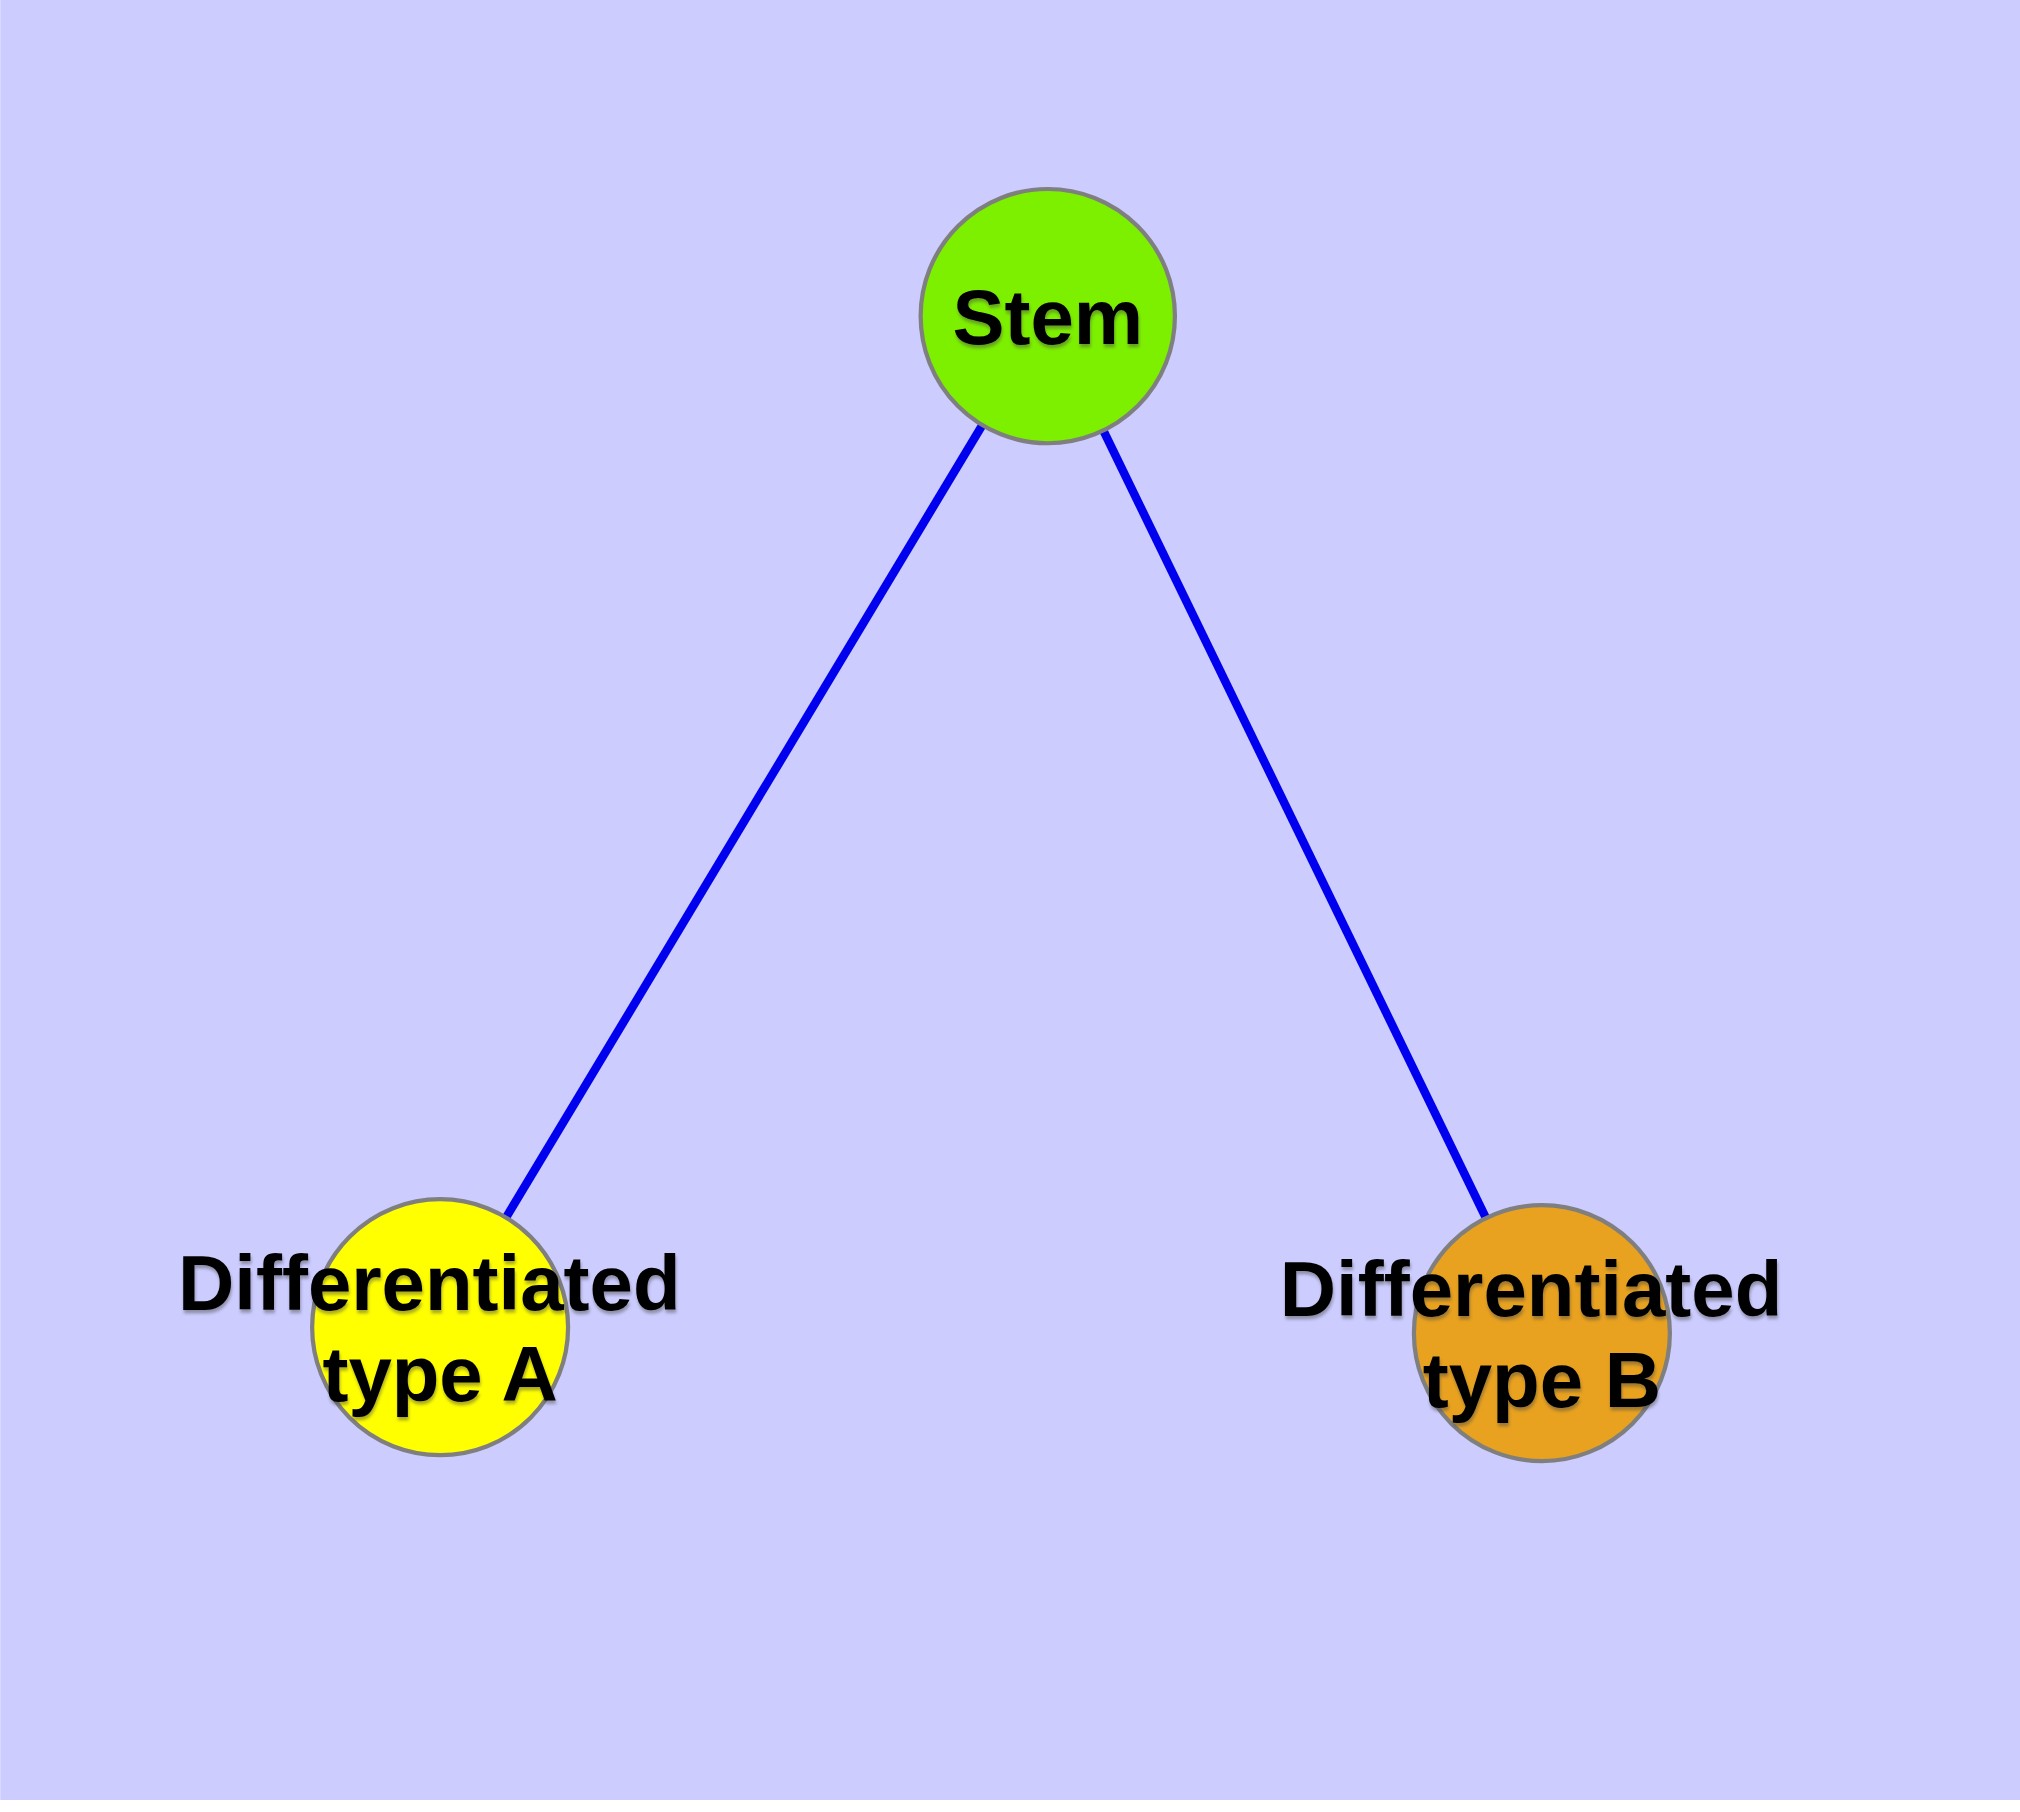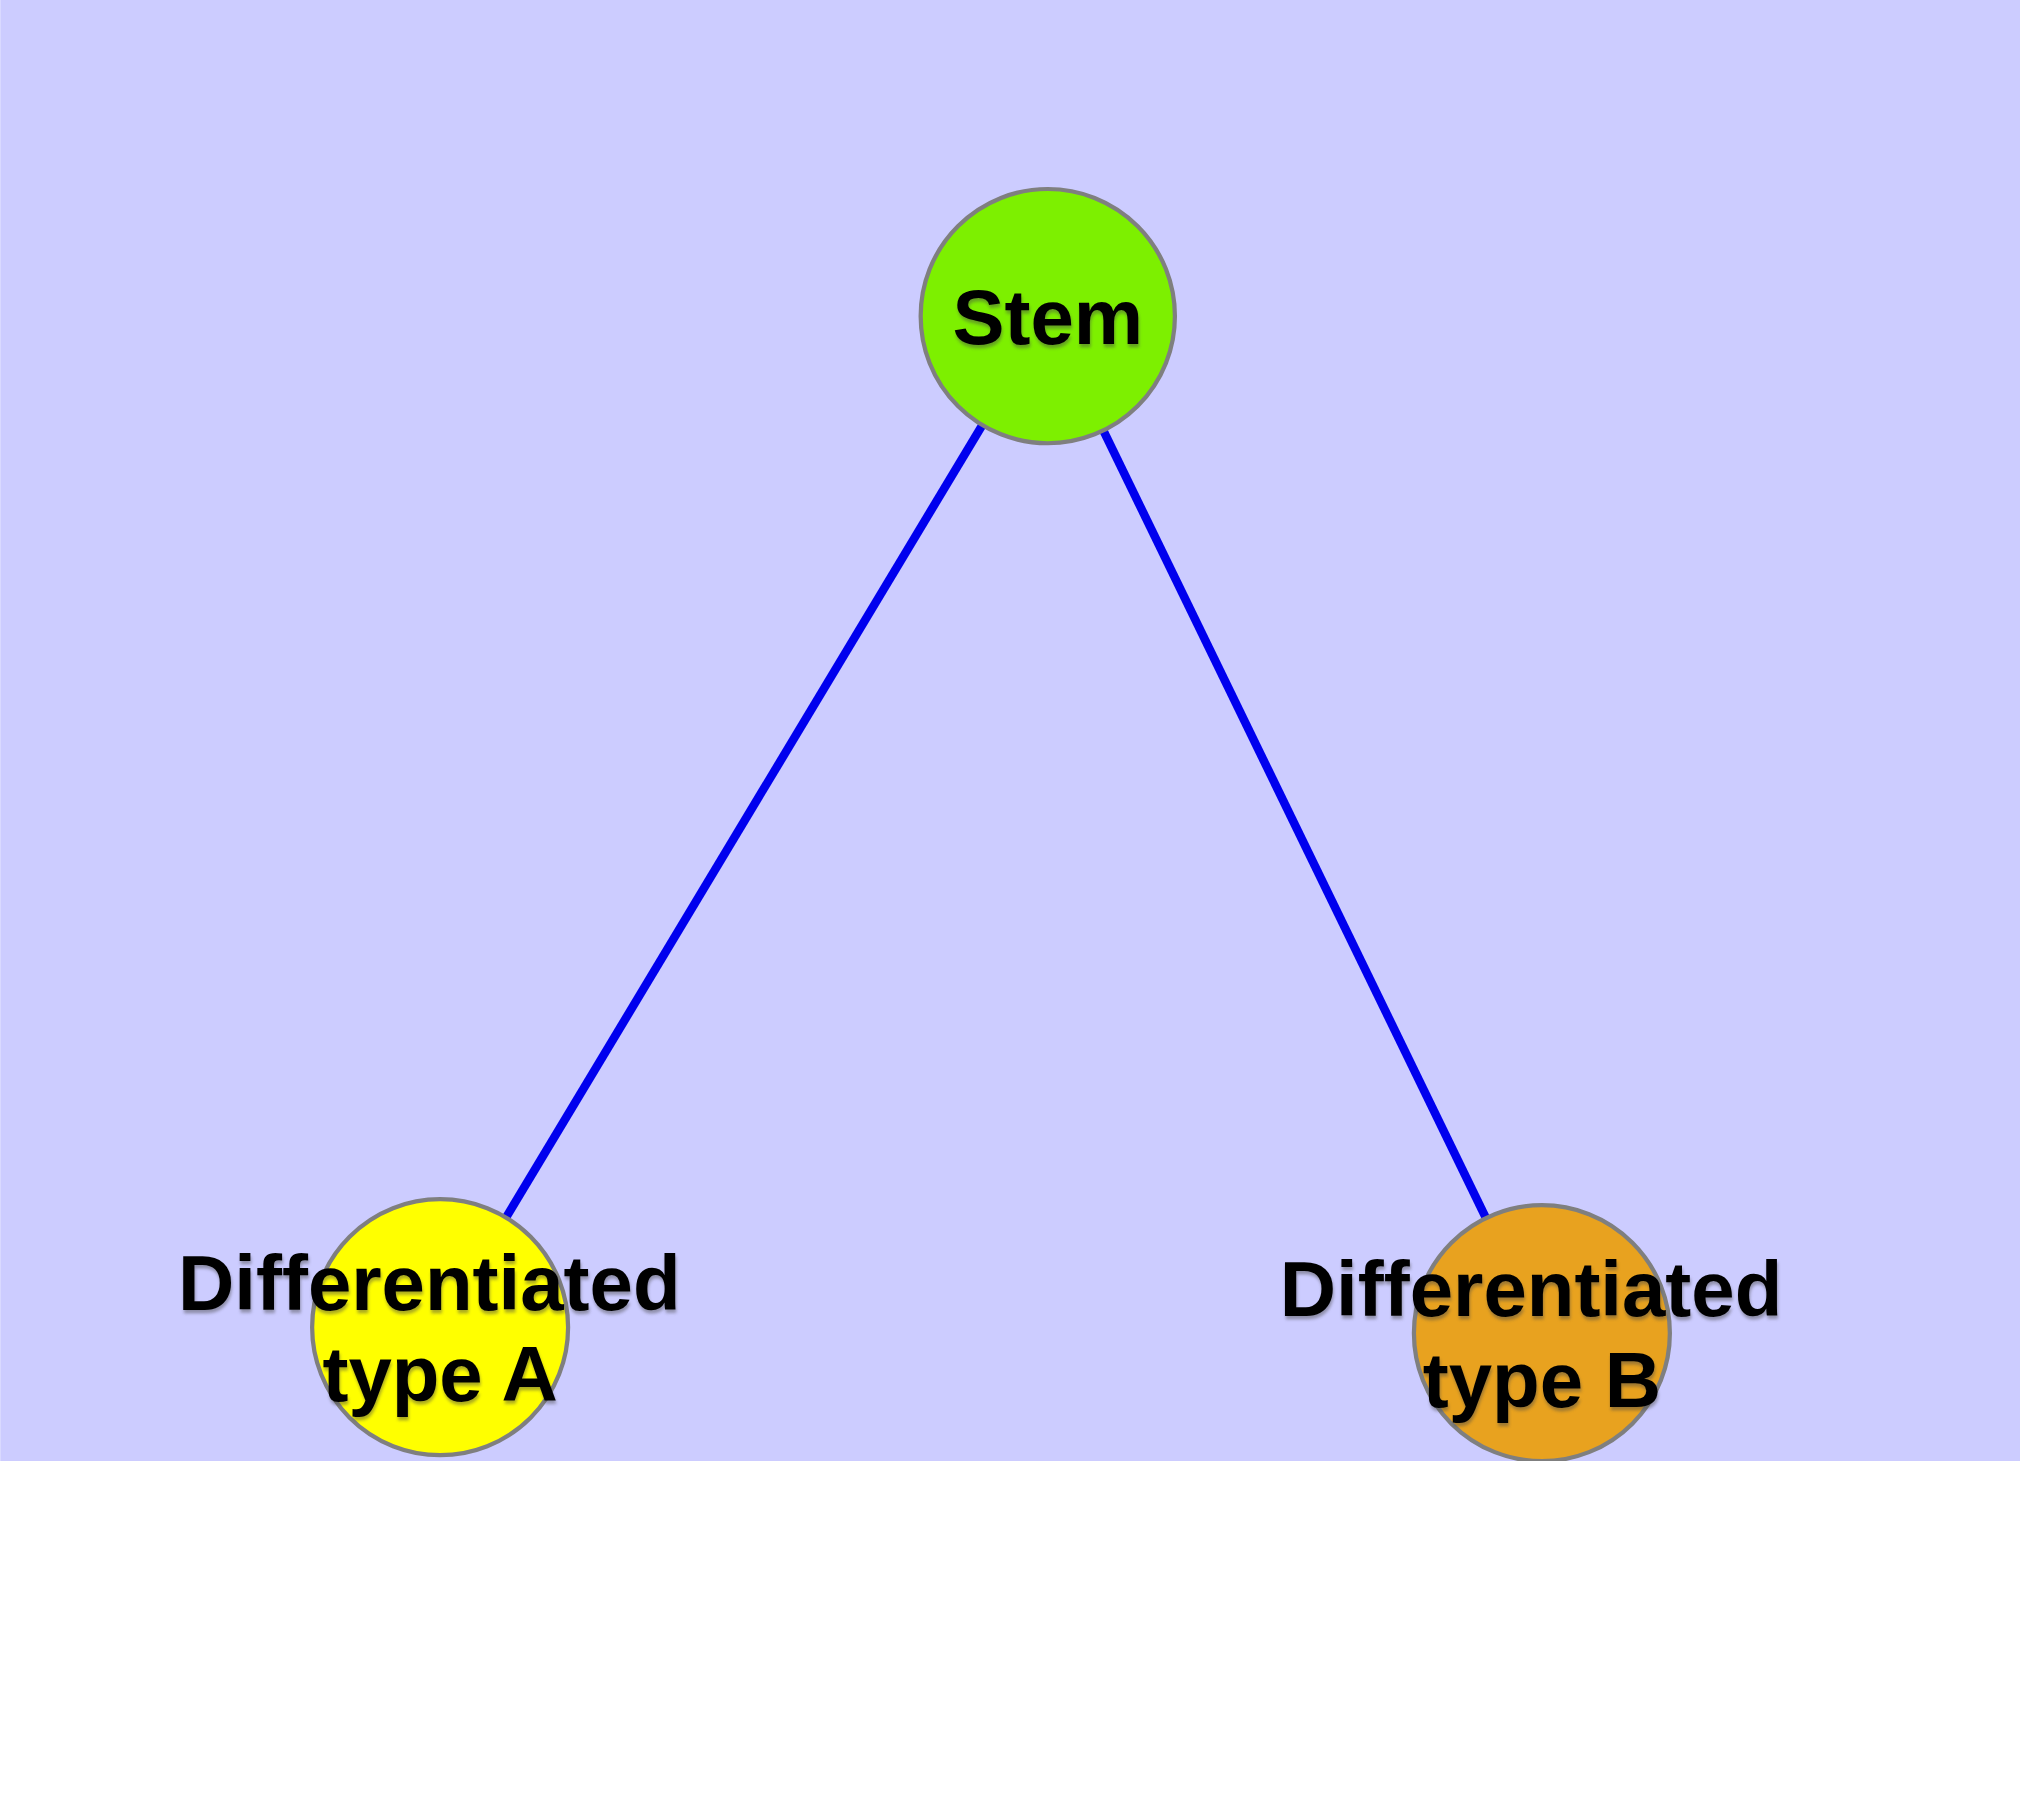--- a/index.html
+++ b/index.html
@@ -2,21 +2,21 @@
 <html style="font-size:13.6px"><head>
 <meta charset="utf-8">
 <style>
   html, body {
     margin: 0;
     padding: 0;
     background: #ffffff;
   }
   .diagram-wrap {
     width: 2021px;
-    height: 1461px;
+    height: 1800px;
     overflow: hidden;
     text-align: center;
   }
   svg {
     display: block;
   }
   .edge {
     fill: none;
     stroke-linecap: butt;
   }

